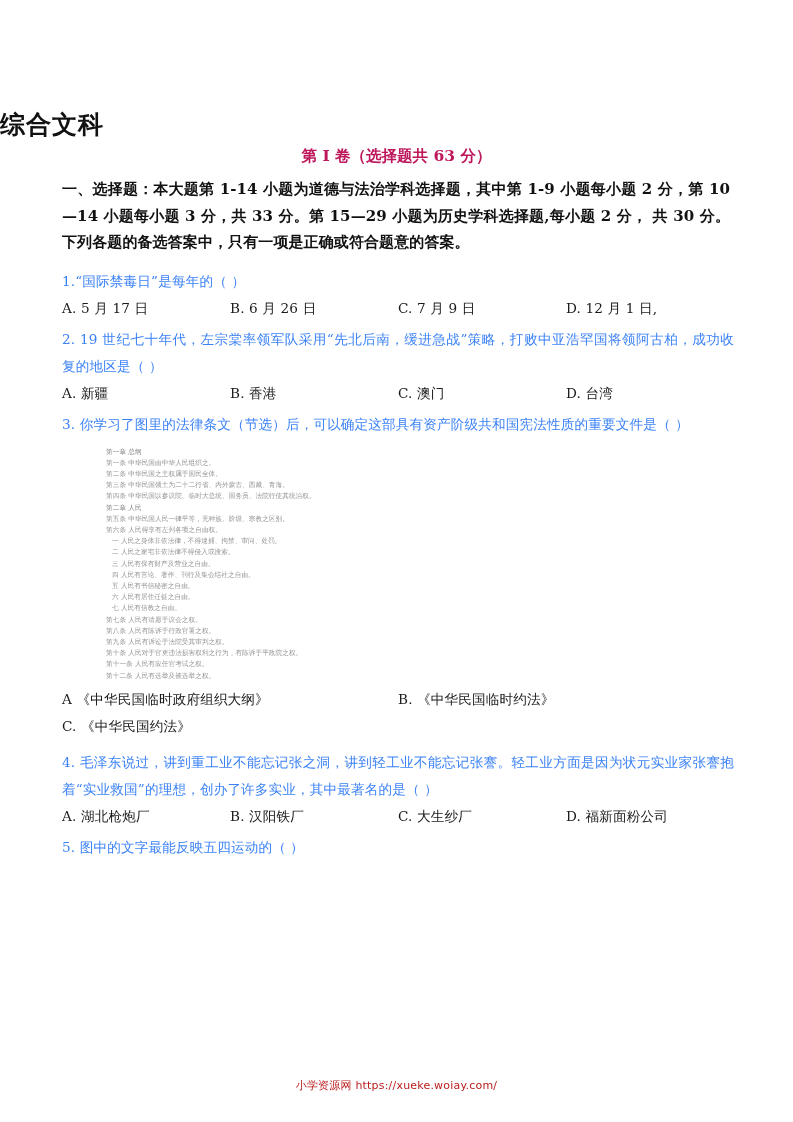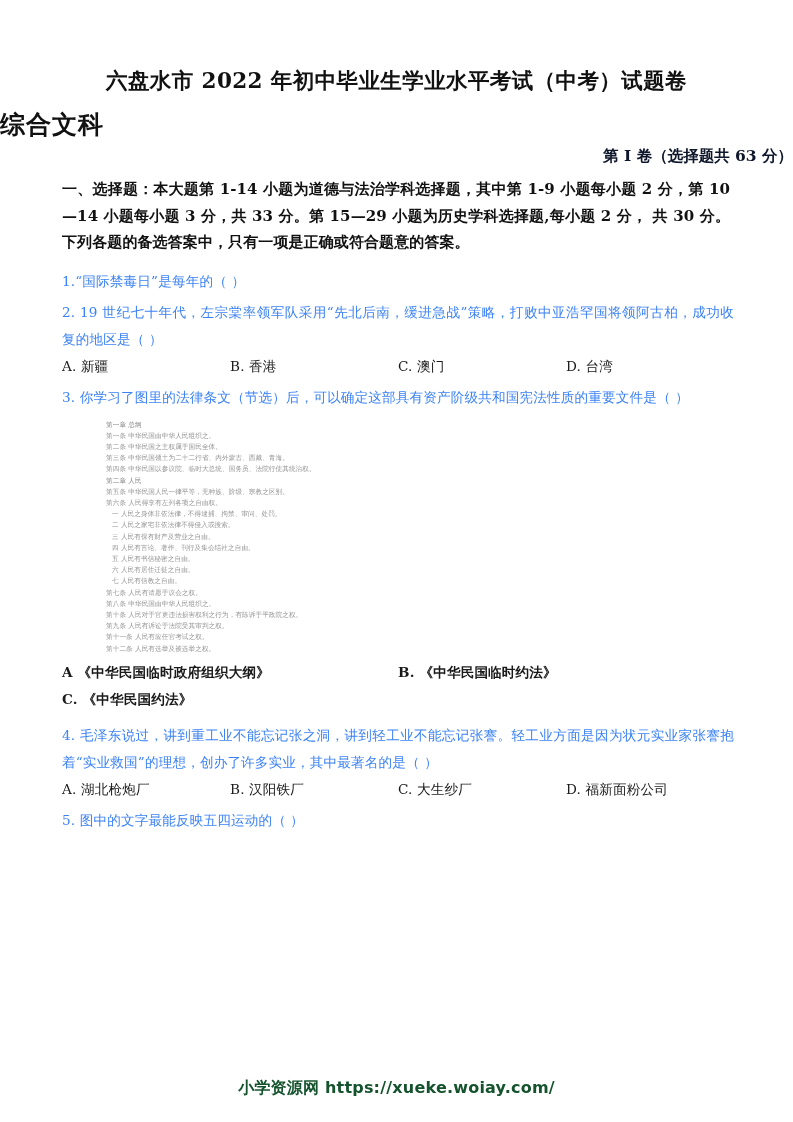--- a/index.html
+++ b/index.html
@@ -42,24 +42,24 @@
     font-size: 25px;
     font-weight: bold;
     letter-spacing: 1px;
     color: #111;
   }
   .doc-section {
     position: absolute;
     left: 0;
     right: 0;
     top: 146px;
-    text-align: right;
+    text-align: center;
     font-size: 15.5px;
     font-weight: bold;
-    color: #0f172a;
+    color: #be185d;
   }
 
   
   .content {
     position: absolute;
     left: 62px;
     top: 176px;
     width: 672px;
   }
 
@@ -91,21 +91,20 @@
     line-height: 27px;
     color: #1a1a1a;
     margin: 0;
     letter-spacing: 0.15px;
   }
   .opt-row .opt {
     flex: 0 0 168px;
   }
   .opt-row.two-col .opt {
     flex: 0 0 336px;
-    font-weight: bold;
   }
 
   .spacer-sm { height: 9px; }
   .spacer-xs { height: 4px; }
 
   
   .law-figure {
     margin: 9px 0 4px 44px;
     width: 340px;
     color: #8d8d8d;
@@ -128,40 +127,44 @@
   }
 
   
   .footer-watermark {
     position: absolute;
     left: 0;
     right: 0;
     top: 1078px;
     text-align: center;
     font-family: "DejaVu Sans", "Liberation Sans", sans-serif;
-    font-size: 16px;
-    color: #14532d;
+    font-size: 11px;
+    color: #b91c1c;
     letter-spacing: 0.2px;
-    font-weight: bold;
   }
 </style>
 </head>
 <body>
 
 <div class="page">
 
-  <div class="doc-title">六盘水市 2022 年初中毕业生学业水平考试（中考）试题卷</div>
   <div class="doc-subject">综合文科</div>
   <div class="doc-section">第 I 卷（选择题共 63 分）</div>
 
   <div class="content">
 
     <p class="instructions">一、选择题：本大题第 1-14 小题为道德与法治学科选择题，其中第 1-9 小题每小题 2 分，第 10—14 小题每小题 3 分，共 33 分。第 15—29 小题为历史学科选择题,每小题 2 分， 共 30 分。下列各题的备选答案中，只有一项是正确或符合题意的答案。</p>
 
     <p class="q-stem">1.“国际禁毒日”是每年的（    ）</p>
+    <div class="opt-row">
+      <span class="opt">A. 5 月 17 日</span>
+      <span class="opt">B. 6 月 26 日</span>
+      <span class="opt">C. 7 月 9 日</span>
+      <span class="opt">D. 12 月 1 日,</span>
+    </div>
 
     <div class="spacer-xs"></div>
 
     <p class="q-stem">2. 19 世纪七十年代，左宗棠率领军队采用“先北后南，缓进急战”策略，打败中亚浩罕国将领阿古柏，成功收复的地区是（    ）</p>
     <div class="opt-row">
       <span class="opt">A. 新疆</span>
       <span class="opt">B. 香港</span>
       <span class="opt">C. 澳门</span>
       <span class="opt">D. 台湾</span>
     </div>
@@ -180,23 +183,23 @@
         <div class="lf-line">第五条  中华民国人民一律平等，无种族、阶级、宗教之区别。</div>
         <div class="lf-line">第六条  人民得享有左列各项之自由权。</div>
         <div class="lf-line lf-item">一  人民之身体非依法律，不得逮捕、拘禁、审问、处罚。</div>
         <div class="lf-line lf-item">二  人民之家宅非依法律不得侵入或搜索。</div>
         <div class="lf-line lf-item">三  人民有保有财产及营业之自由。</div>
         <div class="lf-line lf-item">四  人民有言论、著作、刊行及集会结社之自由。</div>
         <div class="lf-line lf-item">五  人民有书信秘密之自由。</div>
         <div class="lf-line lf-item">六  人民有居住迁徙之自由。</div>
         <div class="lf-line lf-item">七  人民有信教之自由。</div>
         <div class="lf-line">第七条  人民有请愿于议会之权。</div>
-        <div class="lf-line">第八条  中华民国由中华人民组织之。</div>
+        <div class="lf-line">第八条  人民有陈诉于行政官署之权。</div>
+        <div class="lf-line">第九条  人民有诉讼于法院受其审判之权。</div>
         <div class="lf-line">第十条  人民对于官吏违法损害权利之行为，有陈诉于平政院之权。</div>
-        <div class="lf-line">第九条  人民有诉讼于法院受其审判之权。</div>
         <div class="lf-line">第十一条  人民有应任官考试之权。</div>
         <div class="lf-line">第十二条  人民有选举及被选举之权。</div>
       </div>
 
     <div class="opt-row two-col">
       <span class="opt">A  《中华民国临时政府组织大纲》</span>
       <span class="opt">B.  《中华民国临时约法》</span>
     </div>
     <div class="opt-row two-col">
       <span class="opt">C.  《中华民国约法》</span>

